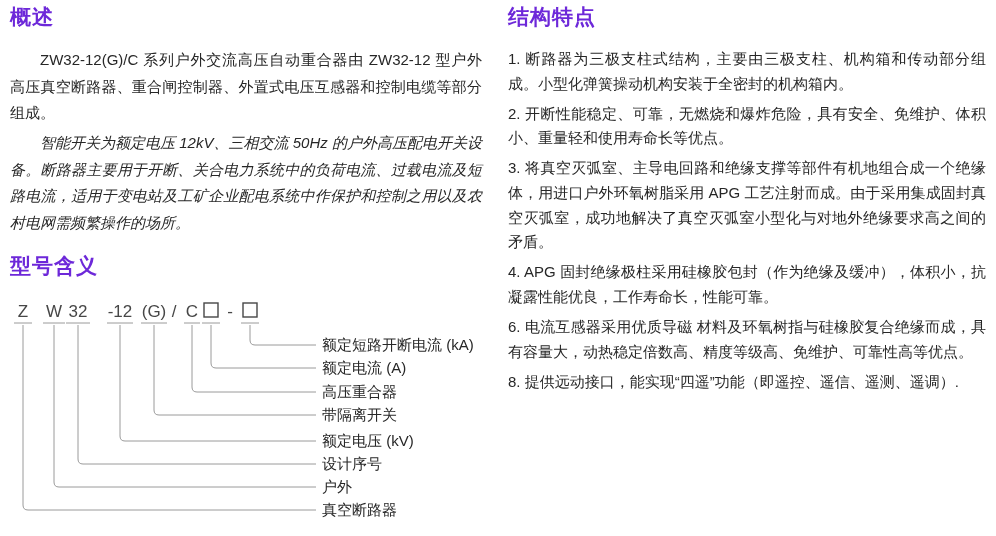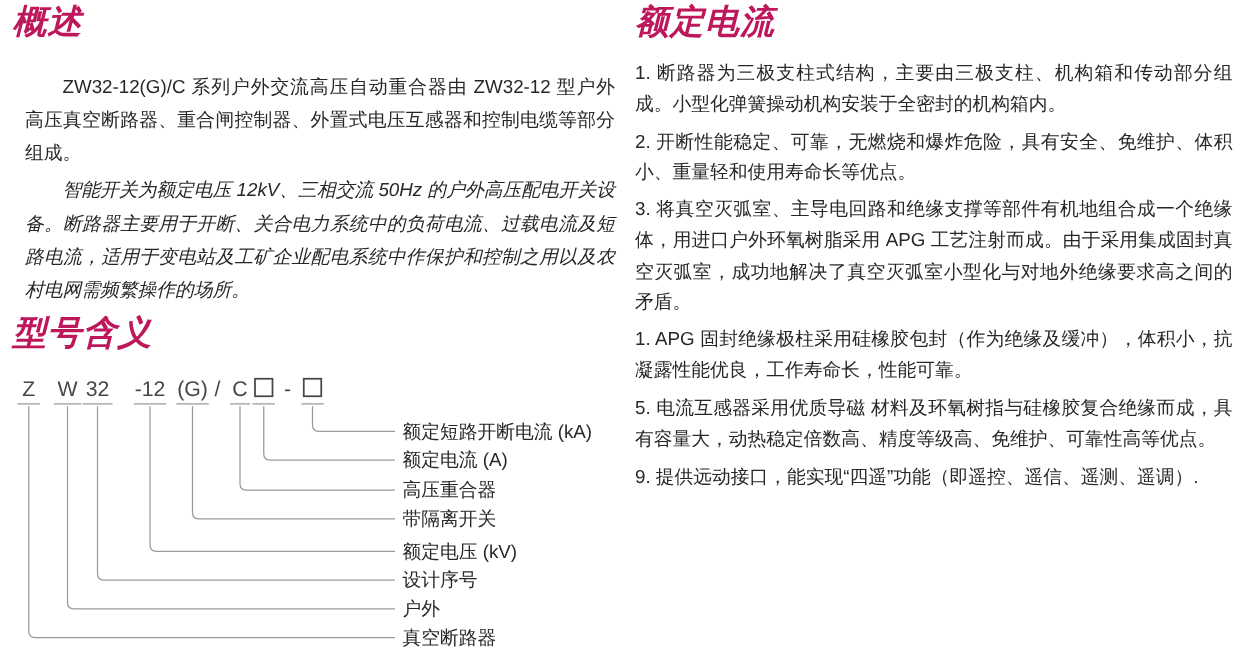--- a/index.html
+++ b/index.html
@@ -7,25 +7,25 @@
     width:996px;height:536px;position:relative;overflow:hidden;
     background:#ffffff;
     font-family:"Liberation Sans","DejaVu Sans",sans-serif;
     color:#272727;
   }
   .col{position:absolute;top:0;}
   #col-left{left:10px;width:472px;}
   #col-right{left:508px;width:478px;}
   h2.sec-title{
     position:absolute;margin:0;
-    font-size:27px;font-weight:bold;color:#be185d;
-    letter-spacing:1px;line-height:24px;font-style:italic;
+    font-size:21px;font-weight:bold;color:#6d28d9;
+    letter-spacing:1px;line-height:24px;
   }
   p.body-par{
-    position:absolute;margin:10px;width:472px;
+    position:absolute;margin:0;width:472px;
     font-size:15px;line-height:26.5px;text-align:justify;
     text-indent:2em;color:#272727;
   }
   #overview-title{top:5px;left:0;}
   #overview-p1{top:47px;}
   #overview-p2{top:130px;font-style:italic;}
   #model-title{top:254px;left:0;text-align:right;}
   #model-diagram{position:absolute;top:294px;left:0;}
   #features-title{top:5px;left:0;}
   #features-list{
@@ -89,23 +89,23 @@
       <path d="M68,31 L68,165 Q68,170 73,170 L306,170" fill="none" stroke="#9a9a9a" stroke-width="1"></path>
       <text x="312" y="175" class="model-label">设计序号</text>
       <path d="M44,31 L44,188 Q44,193 49,193 L306,193" fill="none" stroke="#9a9a9a" stroke-width="1"></path>
       <text x="312" y="198" class="model-label">户外</text>
       <path d="M13,31 L13,211 Q13,216 18,216 L306,216" fill="none" stroke="#9a9a9a" stroke-width="1"></path>
       <text x="312" y="221" class="model-label">真空断路器</text>
     </svg>
 </div>
 
 <div class="col" id="col-right">
-  <h2 class="sec-title" id="features-title">额定电流</h2>
+  <h2 class="sec-title" id="features-title">结构特点</h2>
 
   <div id="features-list">
       <p class="feature">1. 断路器为三极支柱式结构，主要由三极支柱、机构箱和传动部分组成。小型化弹簧操动机构安装于全密封的机构箱内。</p>
       <p class="feature">2. 开断性能稳定、可靠，无燃烧和爆炸危险，具有安全、免维护、体积小、重量轻和使用寿命长等优点。</p>
       <p class="feature">3. 将真空灭弧室、主导电回路和绝缘支撑等部件有机地组合成一个绝缘体，用进口户外环氧树脂采用 APG 工艺注射而成。由于采用集成固封真空灭弧室，成功地解决了真空灭弧室小型化与对地外绝缘要求高之间的矛盾。</p>
-      <p class="feature">1. APG 固封绝缘极柱采用硅橡胶包封（作为绝缘及缓冲），体积小，抗凝露性能优良，工作寿命长，性能可靠。</p>
-      <p class="feature">5. 电流互感器采用优质导磁 材料及环氧树指与硅橡胶复合绝缘而成，具有容量大，动热稳定倍数高、精度等级高、免维护、可靠性高等优点。</p>
-      <p class="feature">9. 提供远动接口，能实现“四遥”功能（即遥控、遥信、遥测、遥调）.</p>
+      <p class="feature">4. APG 固封绝缘极柱采用硅橡胶包封（作为绝缘及缓冲），体积小，抗凝露性能优良，工作寿命长，性能可靠。</p>
+      <p class="feature">6. 电流互感器采用优质导磁 材料及环氧树指与硅橡胶复合绝缘而成，具有容量大，动热稳定倍数高、精度等级高、免维护、可靠性高等优点。</p>
+      <p class="feature">8. 提供远动接口，能实现“四遥”功能（即遥控、遥信、遥测、遥调）.</p>
     </div>
 </div>
 
 </body></html>

